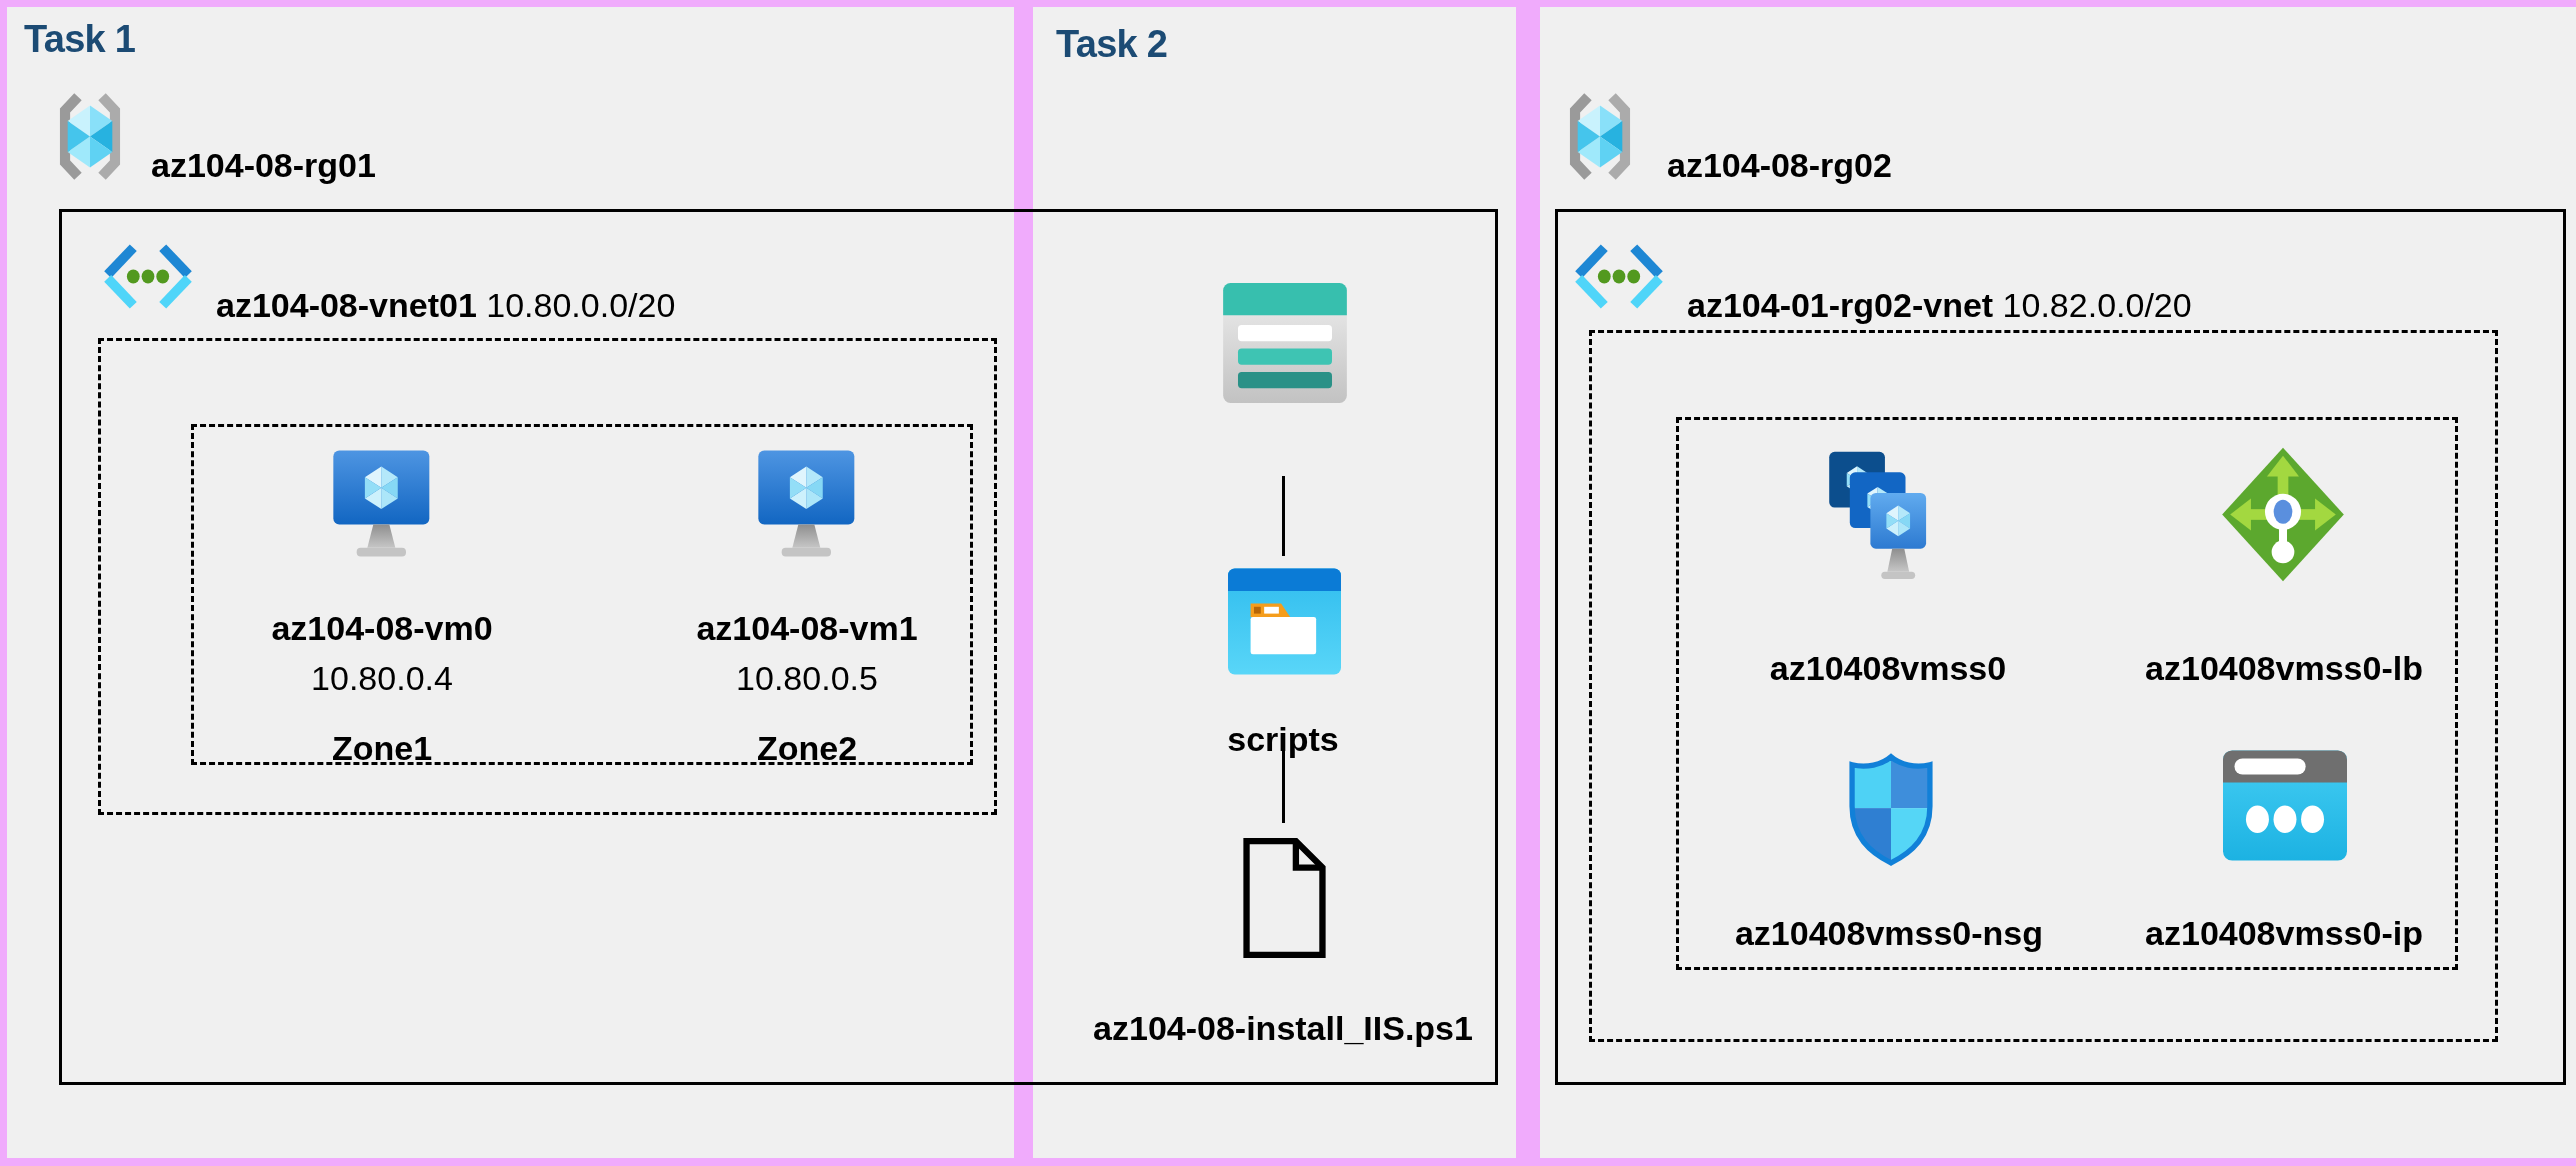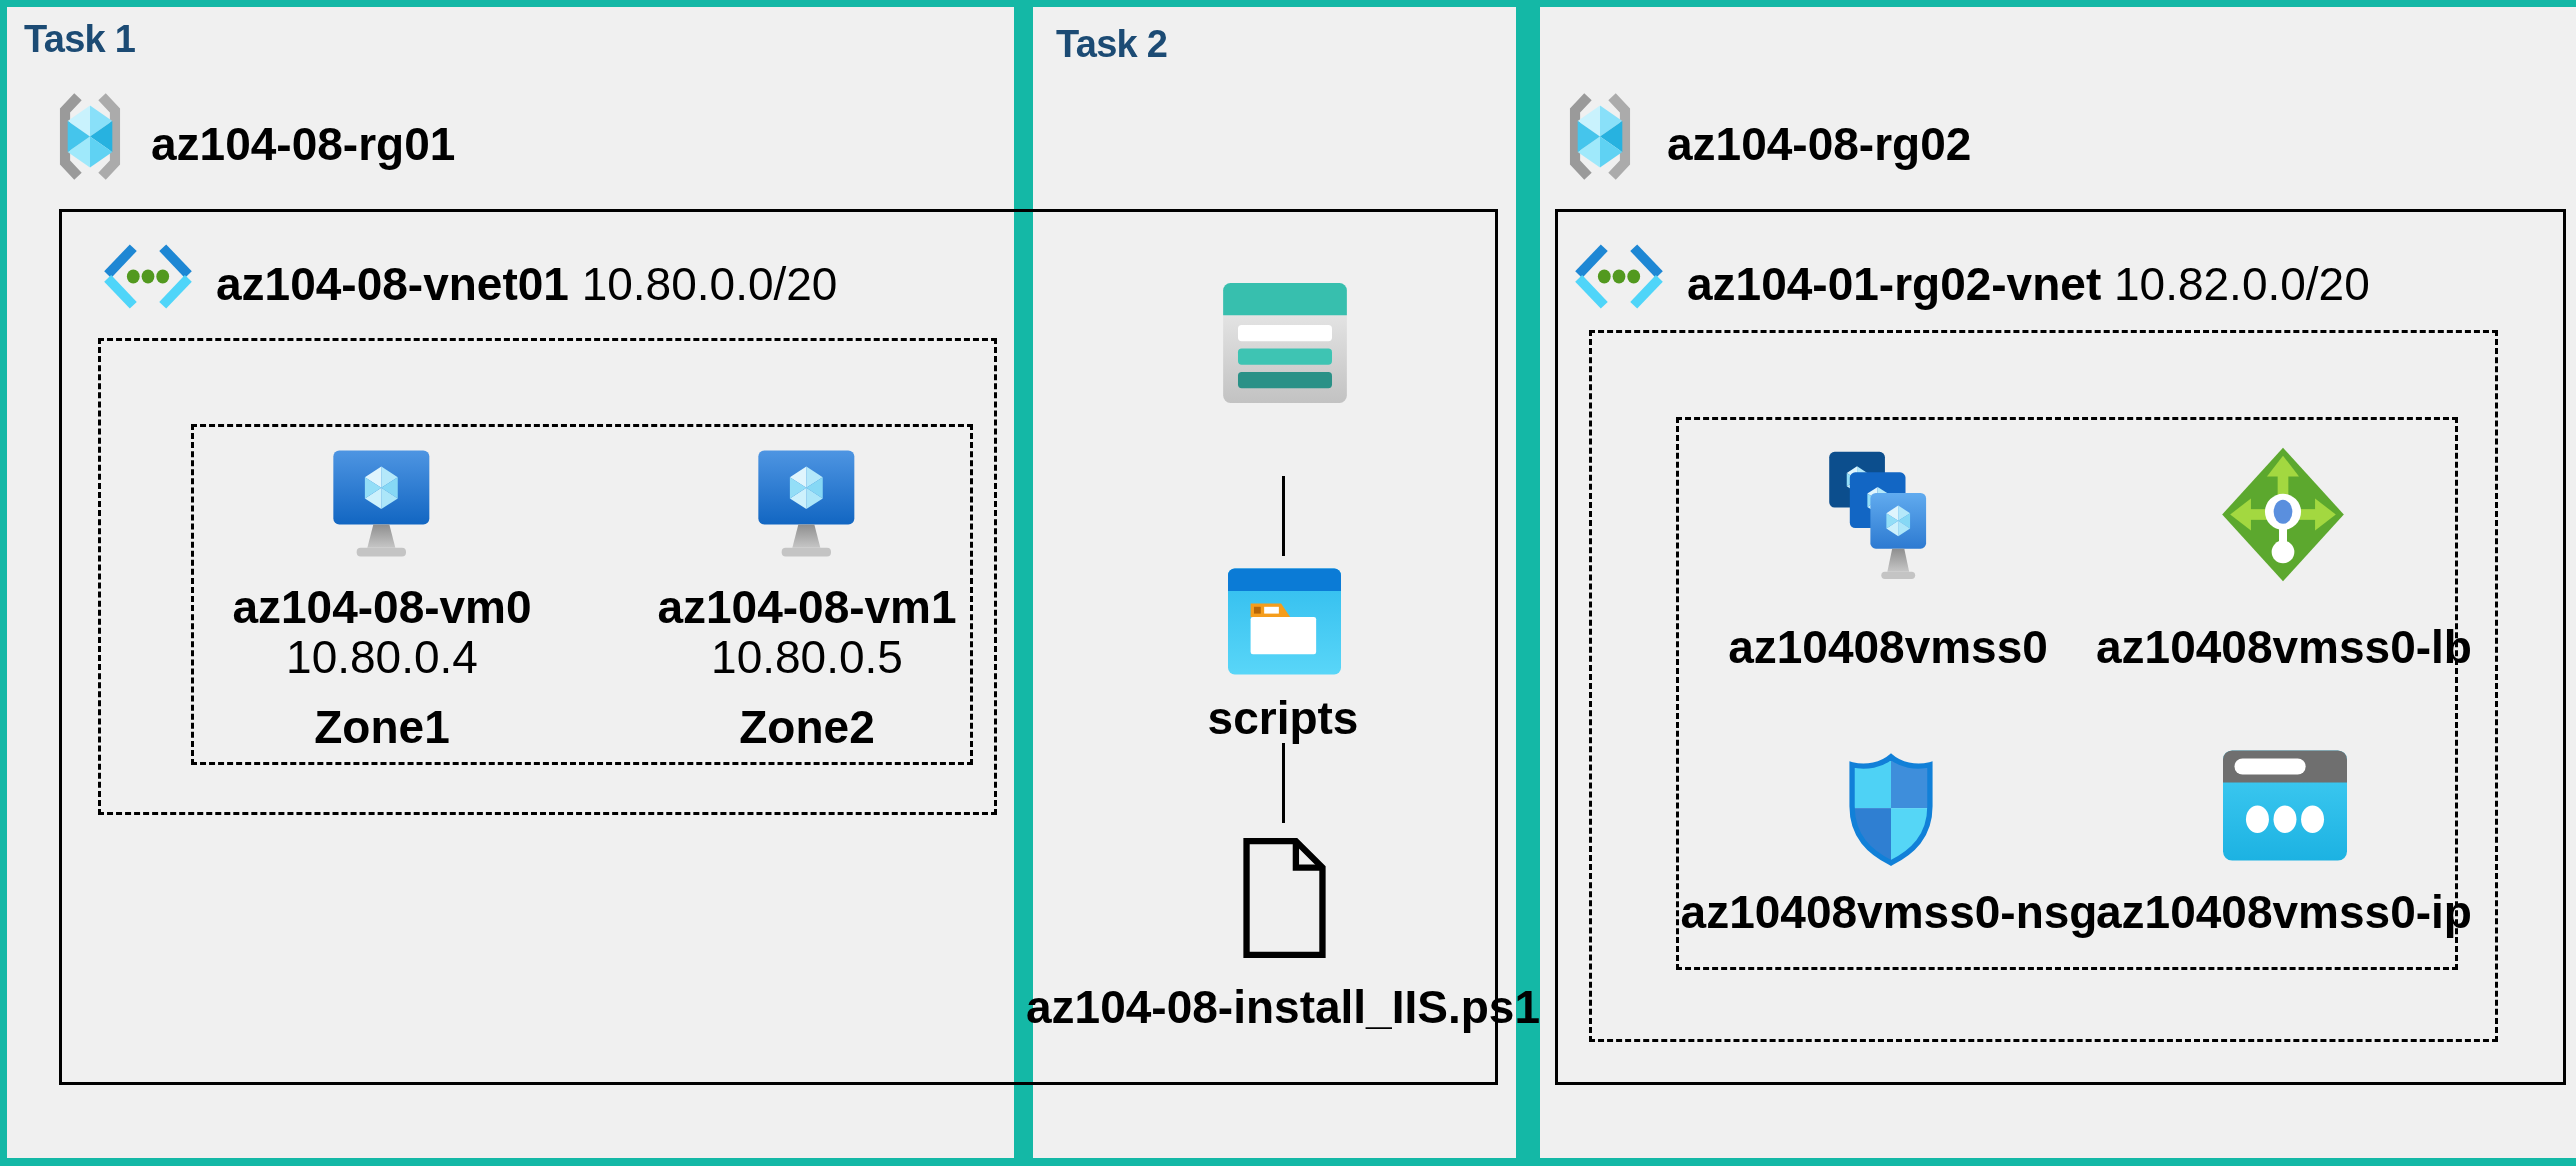--- a/index.html
+++ b/index.html
@@ -1,33 +1,33 @@
 <!DOCTYPE html>
 <html style="font-size:10.8px"><head>
 <meta charset="utf-8">
 <style>
   html,body { margin:0; padding:0; background:#ffffff; }
   #canvas {
-    position:relative; width:2576px; height:1166px; background:#14b8a6;
+    position:relative; width:2576px; height:1166px; background:#f0abfc;
     font-family:"Liberation Sans", sans-serif; overflow:hidden;
   }
   .panel { position:absolute; top:6.7px; height:1151px; background:#f0f0f0; }
   #panel-task1 { left:6.7px;   width:1007px; }
   #panel-task2 { left:1033px; width:483px;  }
   #panel-task3 { left:1540px; width:1036px; }
 
   .task-title {
     position:absolute; font-size:38px; font-weight:bold; color:#1c4b74;
     white-space:nowrap; letter-spacing:-0.7px;
   }
   .solid-box  { position:absolute; border:3.4px solid #000; box-sizing:border-box; }
   .dashed-box { position:absolute; border:3.4px dashed #000; box-sizing:border-box; }
 
-  .lbl { position:absolute; font-size:46px; font-weight:bold; color:#000;
-         white-space:nowrap; line-height:1.1; }
+  .lbl { position:absolute; font-size:34px; font-weight:bold; color:#000;
+         white-space:nowrap; line-height:1.1;margin-top:28px; }
   .lbl .reg { font-weight:normal; }
   .ctr { transform:translateX(-50%); text-align:center; }
   .icon { position:absolute; }
   .connector { position:absolute; width:3.4px; background:#000; }
 </style>
 </head>
 <body>
 
 <div id="canvas">
 

